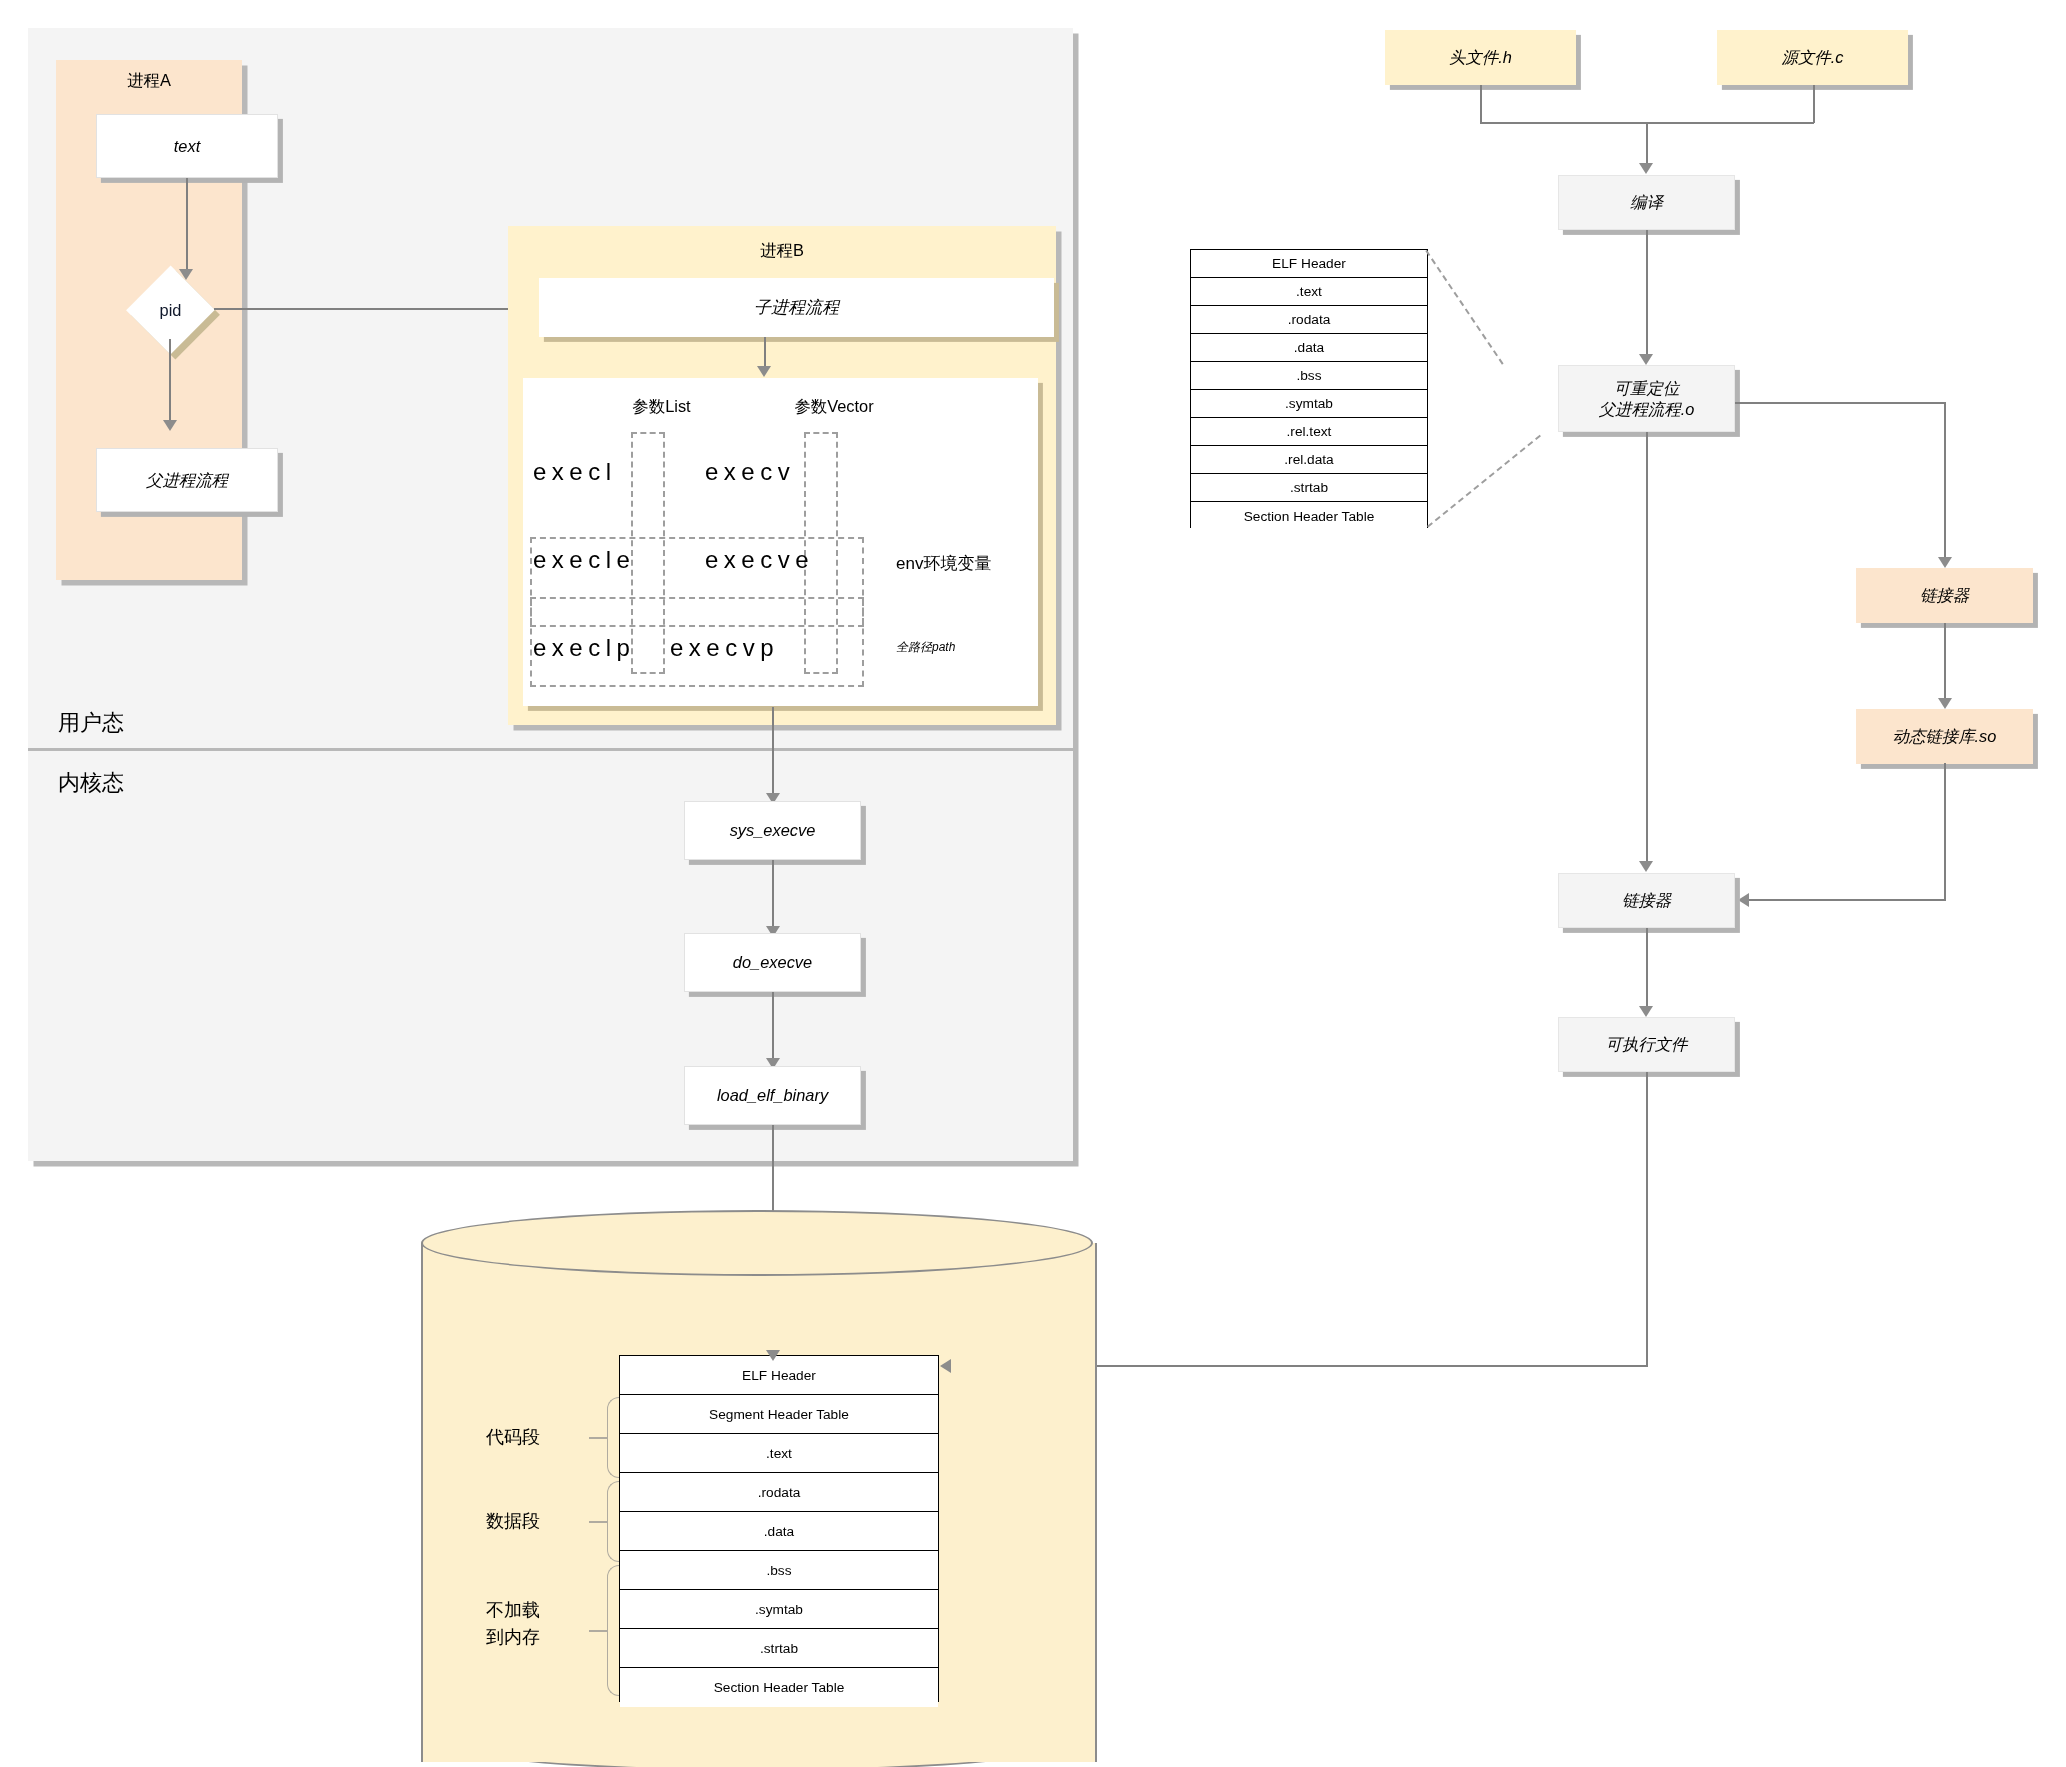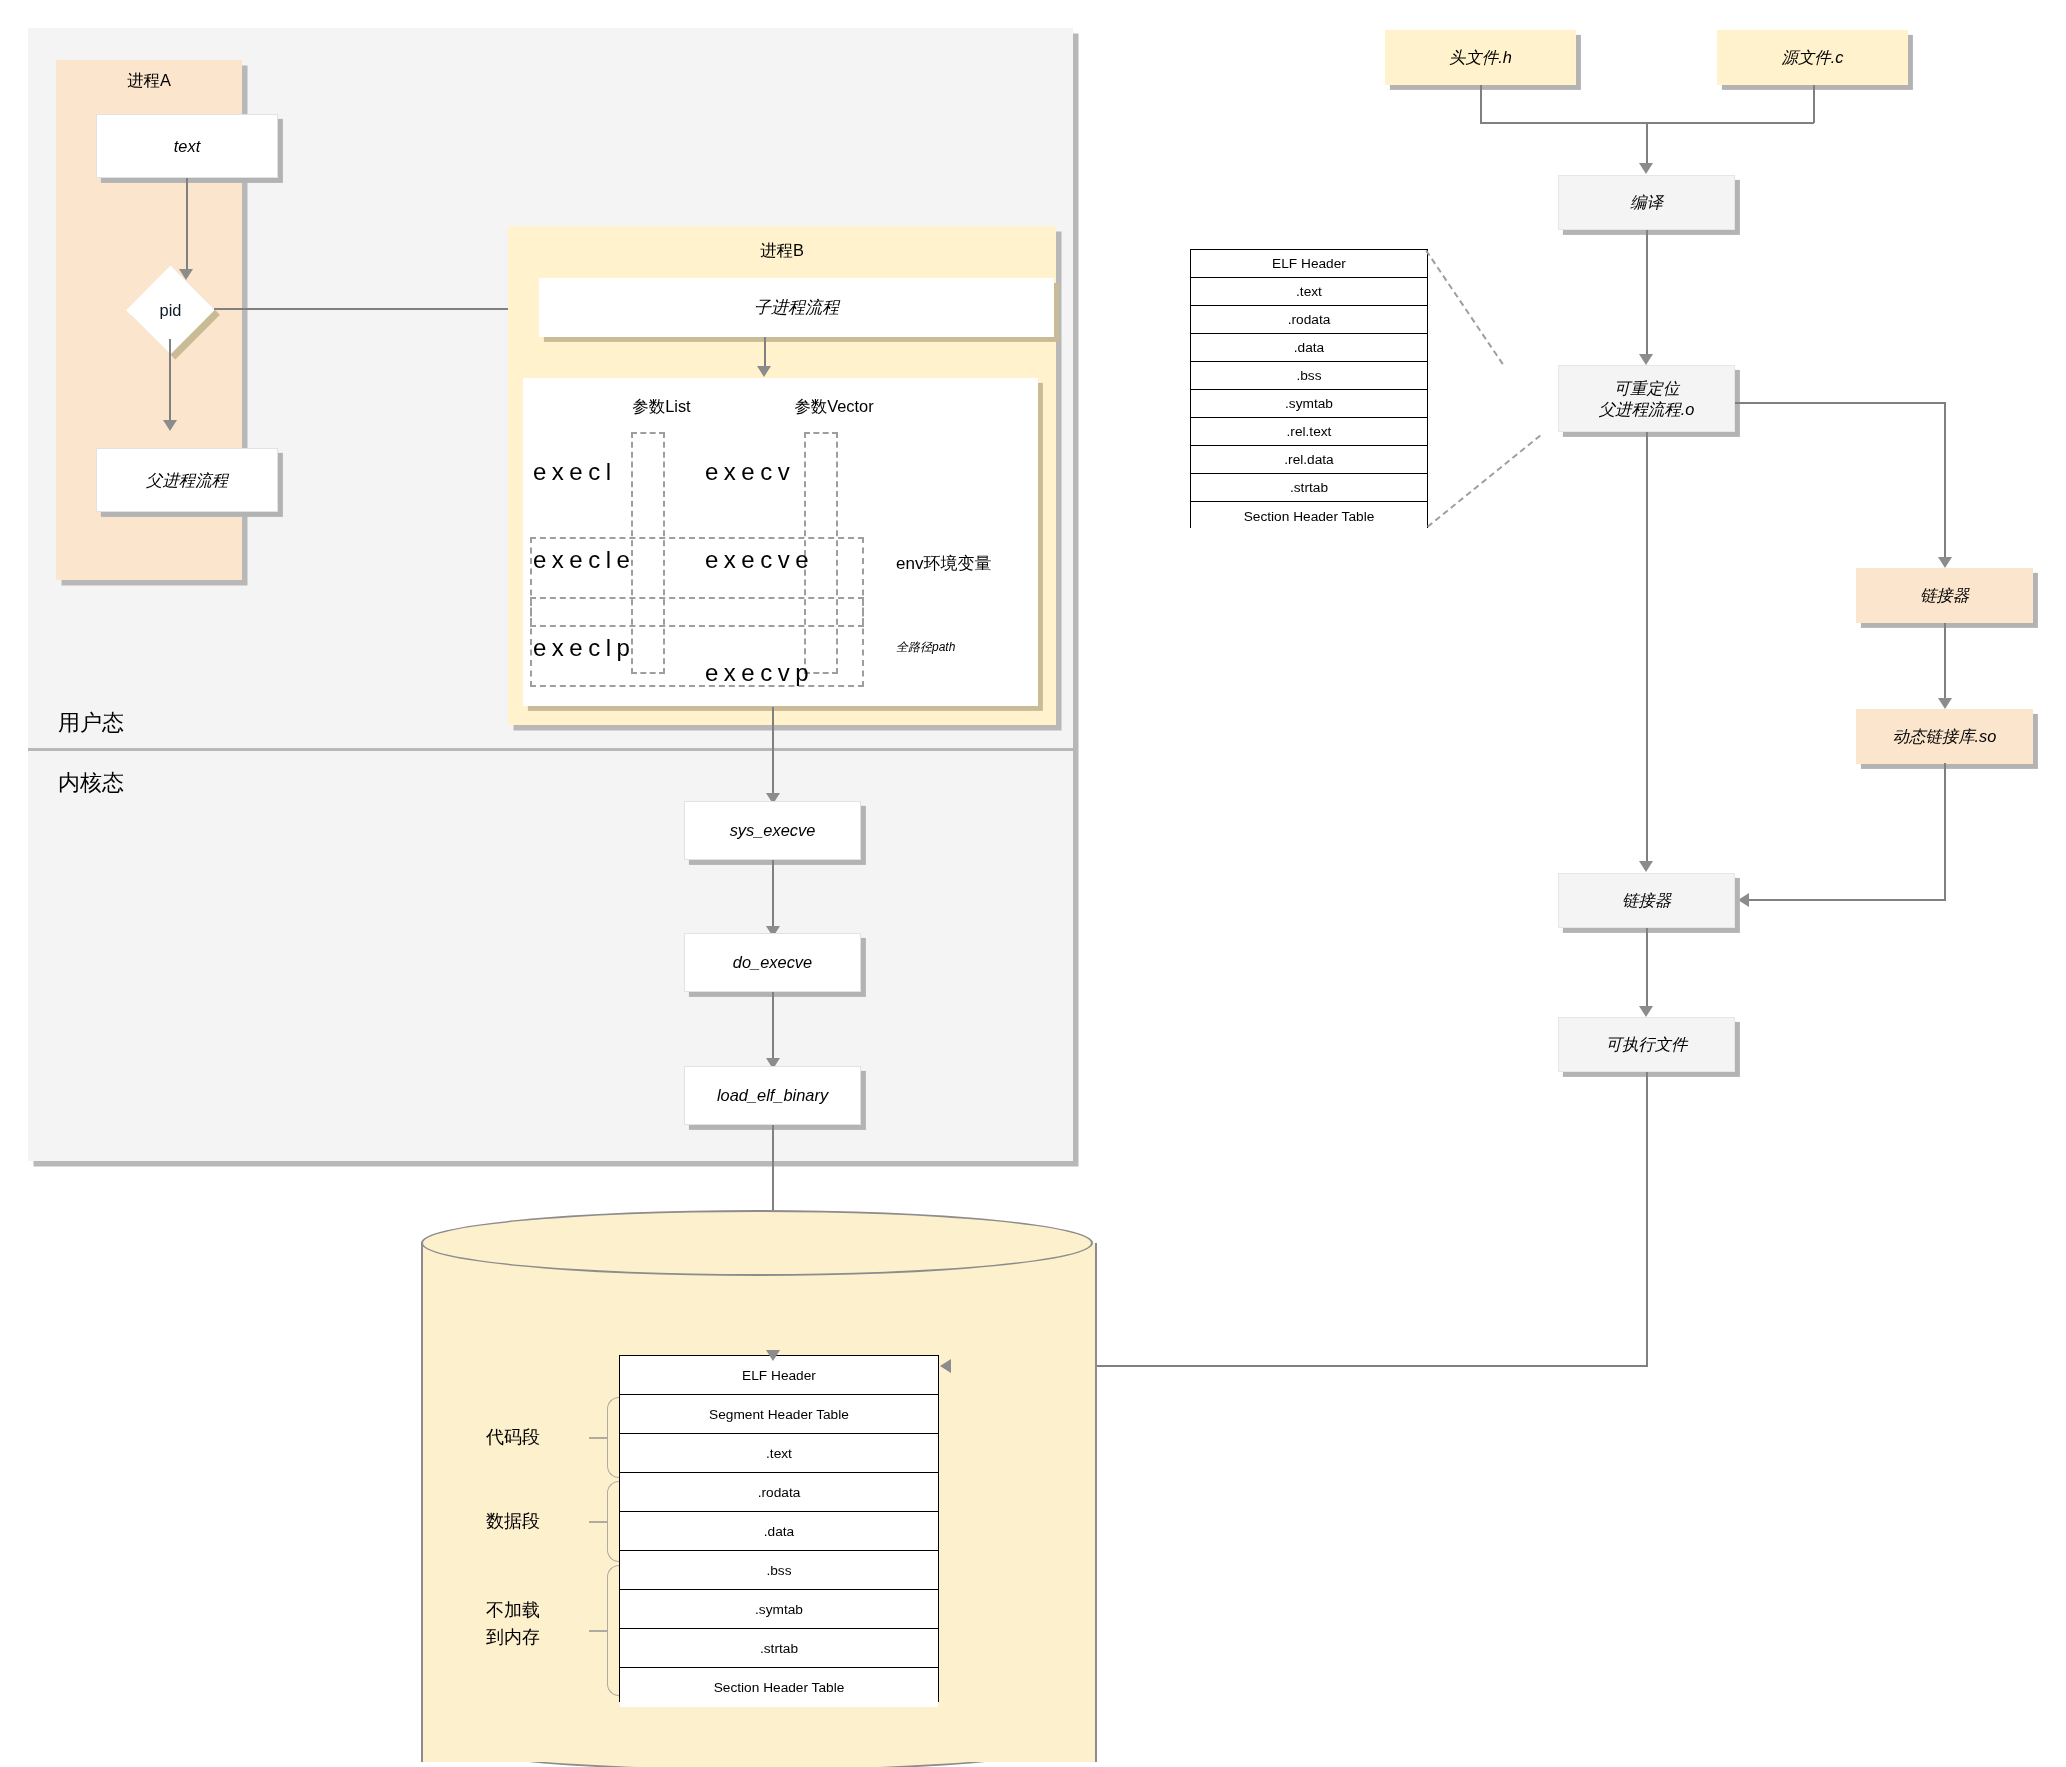--- a/index.html
+++ b/index.html
@@ -127,21 +127,21 @@
   <div class="dashbox" style="left:530px;top:597px;width:334px;height:90px;"></div>
 
   <div class="label-txt" style="left:533px;top:458px;font-size:24px;letter-spacing:5.5px;">execl</div>
   <div class="label-txt" style="left:705px;top:458px;font-size:24px;letter-spacing:5.5px;">execv</div>
 
   <div class="label-txt" style="left:533px;top:546px;font-size:24px;letter-spacing:5.5px;">execle</div>
   <div class="label-txt" style="left:705px;top:546px;font-size:24px;letter-spacing:5.5px;">execve</div>
   <div class="label-txt" style="left:896px;top:552px;font-size:17px;">env环境变量</div>
 
   <div class="label-txt" style="left:533px;top:634px;font-size:24px;letter-spacing:5.5px;">execlp</div>
-  <div class="label-txt" style="left:705px;top:634px;font-size:24px;letter-spacing:5.5px;margin-top:25px;">execvp</div>
+  <div class="label-txt" style="left:670px;top:634px;font-size:24px;letter-spacing:5.5px;">execvp</div>
   <div class="label-txt" style="left:896px;top:639px;font-size:12px;font-style:italic;">全路径path</div>
 
   <div class="ln ln-v" style="left:772px;top:707px;height:90px;"></div>
   <div class="arrow-d" style="left:766px;top:793px;"></div>
 
   <div class="box white-node" style="left:684px;top:801px;width:177px;height:59px;font-size:16.4px;">
     <span>sys_execve</span>
   </div>
 
   <div class="ln ln-v" style="left:772px;top:860px;height:68px;"></div>

